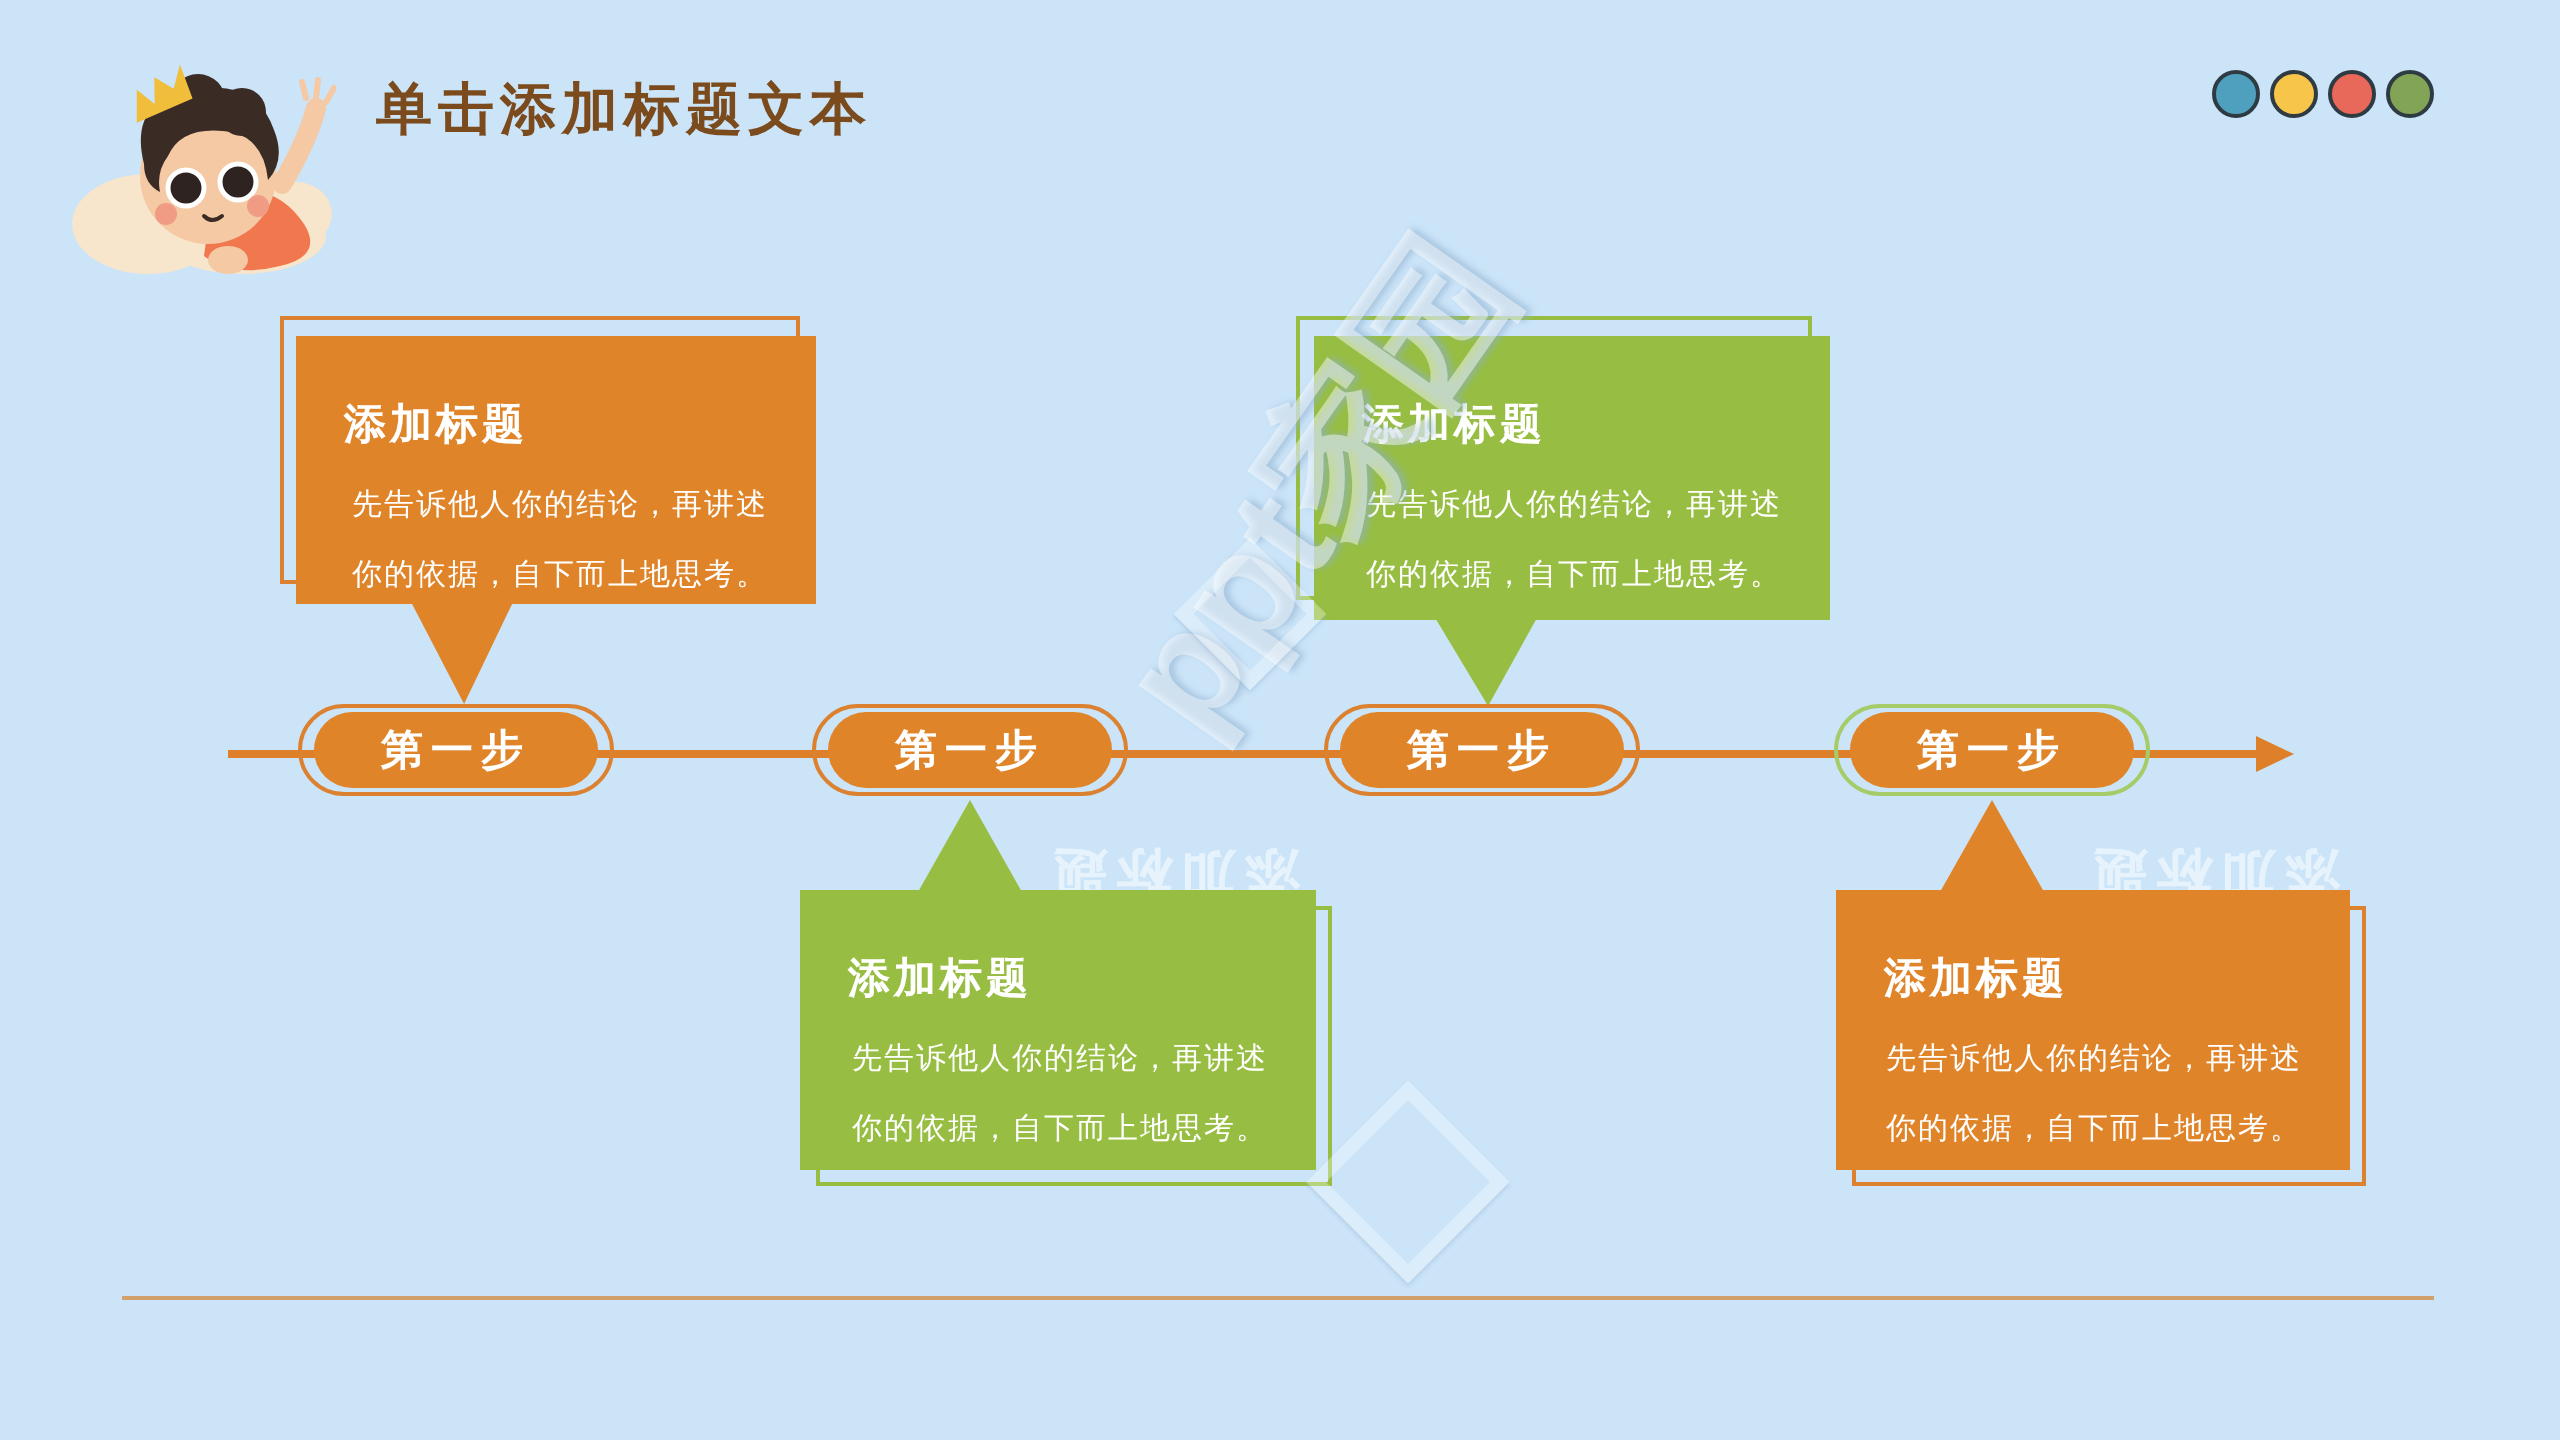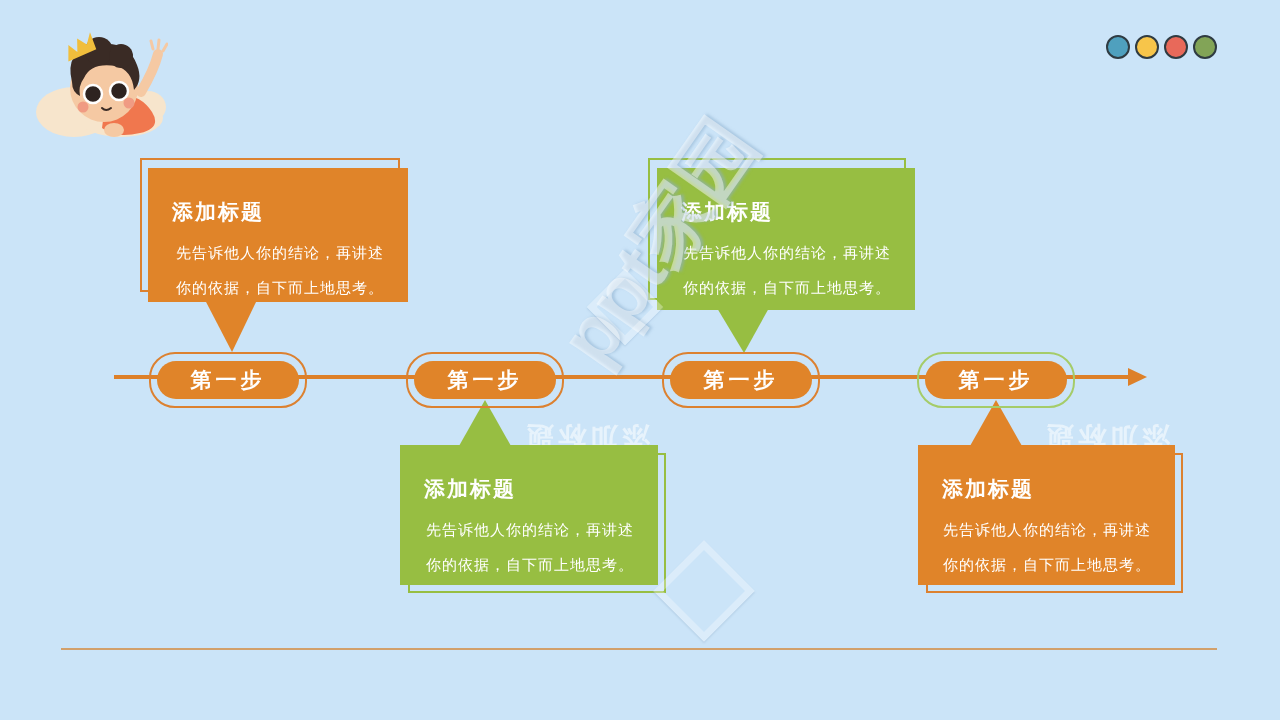--- a/index.html
+++ b/index.html
@@ -25,21 +25,21 @@
   .character { position:absolute; left:36px; top:20px; }
 
   
   .timeline-line { position:absolute; left:114px; top:375px; width:1016px; height:4px; background:#DD8029; z-index:1; }
   .timeline-arrowhead {
     position:absolute; left:1128px; top:368px; width:0; height:0; z-index:1;
     border-left:19px solid #DD8029; border-top:9px solid transparent; border-bottom:9px solid transparent;
   }
 
   .pill-ring {
-    position:absolute; top:352px; width:158px; height:56px;
+    position:absolute; top:352px; width:158px; height:46px;
     border:2px solid #DC8130; border-radius:26px; z-index:4;
     display:flex; align-items:center; justify-content:center;
   }
   .pill-ring.ring-green { border-color:#A5CC69; }
   .pill {
     width:142px; height:38px; background:#E08429; border-radius:19px;
     display:flex; align-items:center; justify-content:center;
     color:#FFFFFF; font-size:21px; font-weight:800; letter-spacing:4px;
   }
   .ring-1 { left:149px; } .ring-2 { left:406px; } .ring-3 { left:662px; } .ring-4 { left:917px; }
@@ -125,20 +125,21 @@
       <path d="M30 38 l4 -16 7 9 3 -13 8 8 6 -11 2 18 Z" fill="#F1BE3C" transform="rotate(-14 45 30)"></path>
       <circle cx="57" cy="74" r="9" fill="#2E2320" stroke="#FFFFFF" stroke-width="2.5"></circle>
       <circle cx="83" cy="71" r="9" fill="#2E2320" stroke="#FFFFFF" stroke-width="2.5"></circle>
       <circle cx="47" cy="87" r="5.5" fill="#F09B83"></circle>
       <circle cx="93" cy="83" r="5.5" fill="#F09B83"></circle>
       <path d="M66 88 q4 4 9 0" stroke="#3A2B25" stroke-width="2" fill="none" stroke-linecap="round"></path>
       <ellipse cx="78" cy="110" rx="10" ry="7" fill="#F5C9A3"></ellipse>
     </svg>
   </div>
 
+  <div class="page-title">单击添加标题文本</div>
 
   <div class="dots">
     <span class="dot dot-blue"></span>
     <span class="dot dot-yellow"></span>
     <span class="dot dot-red"></span>
     <span class="dot dot-green"></span>
   </div>
 
   <div class="timeline-line"></div>
   <div class="timeline-arrowhead"></div>

